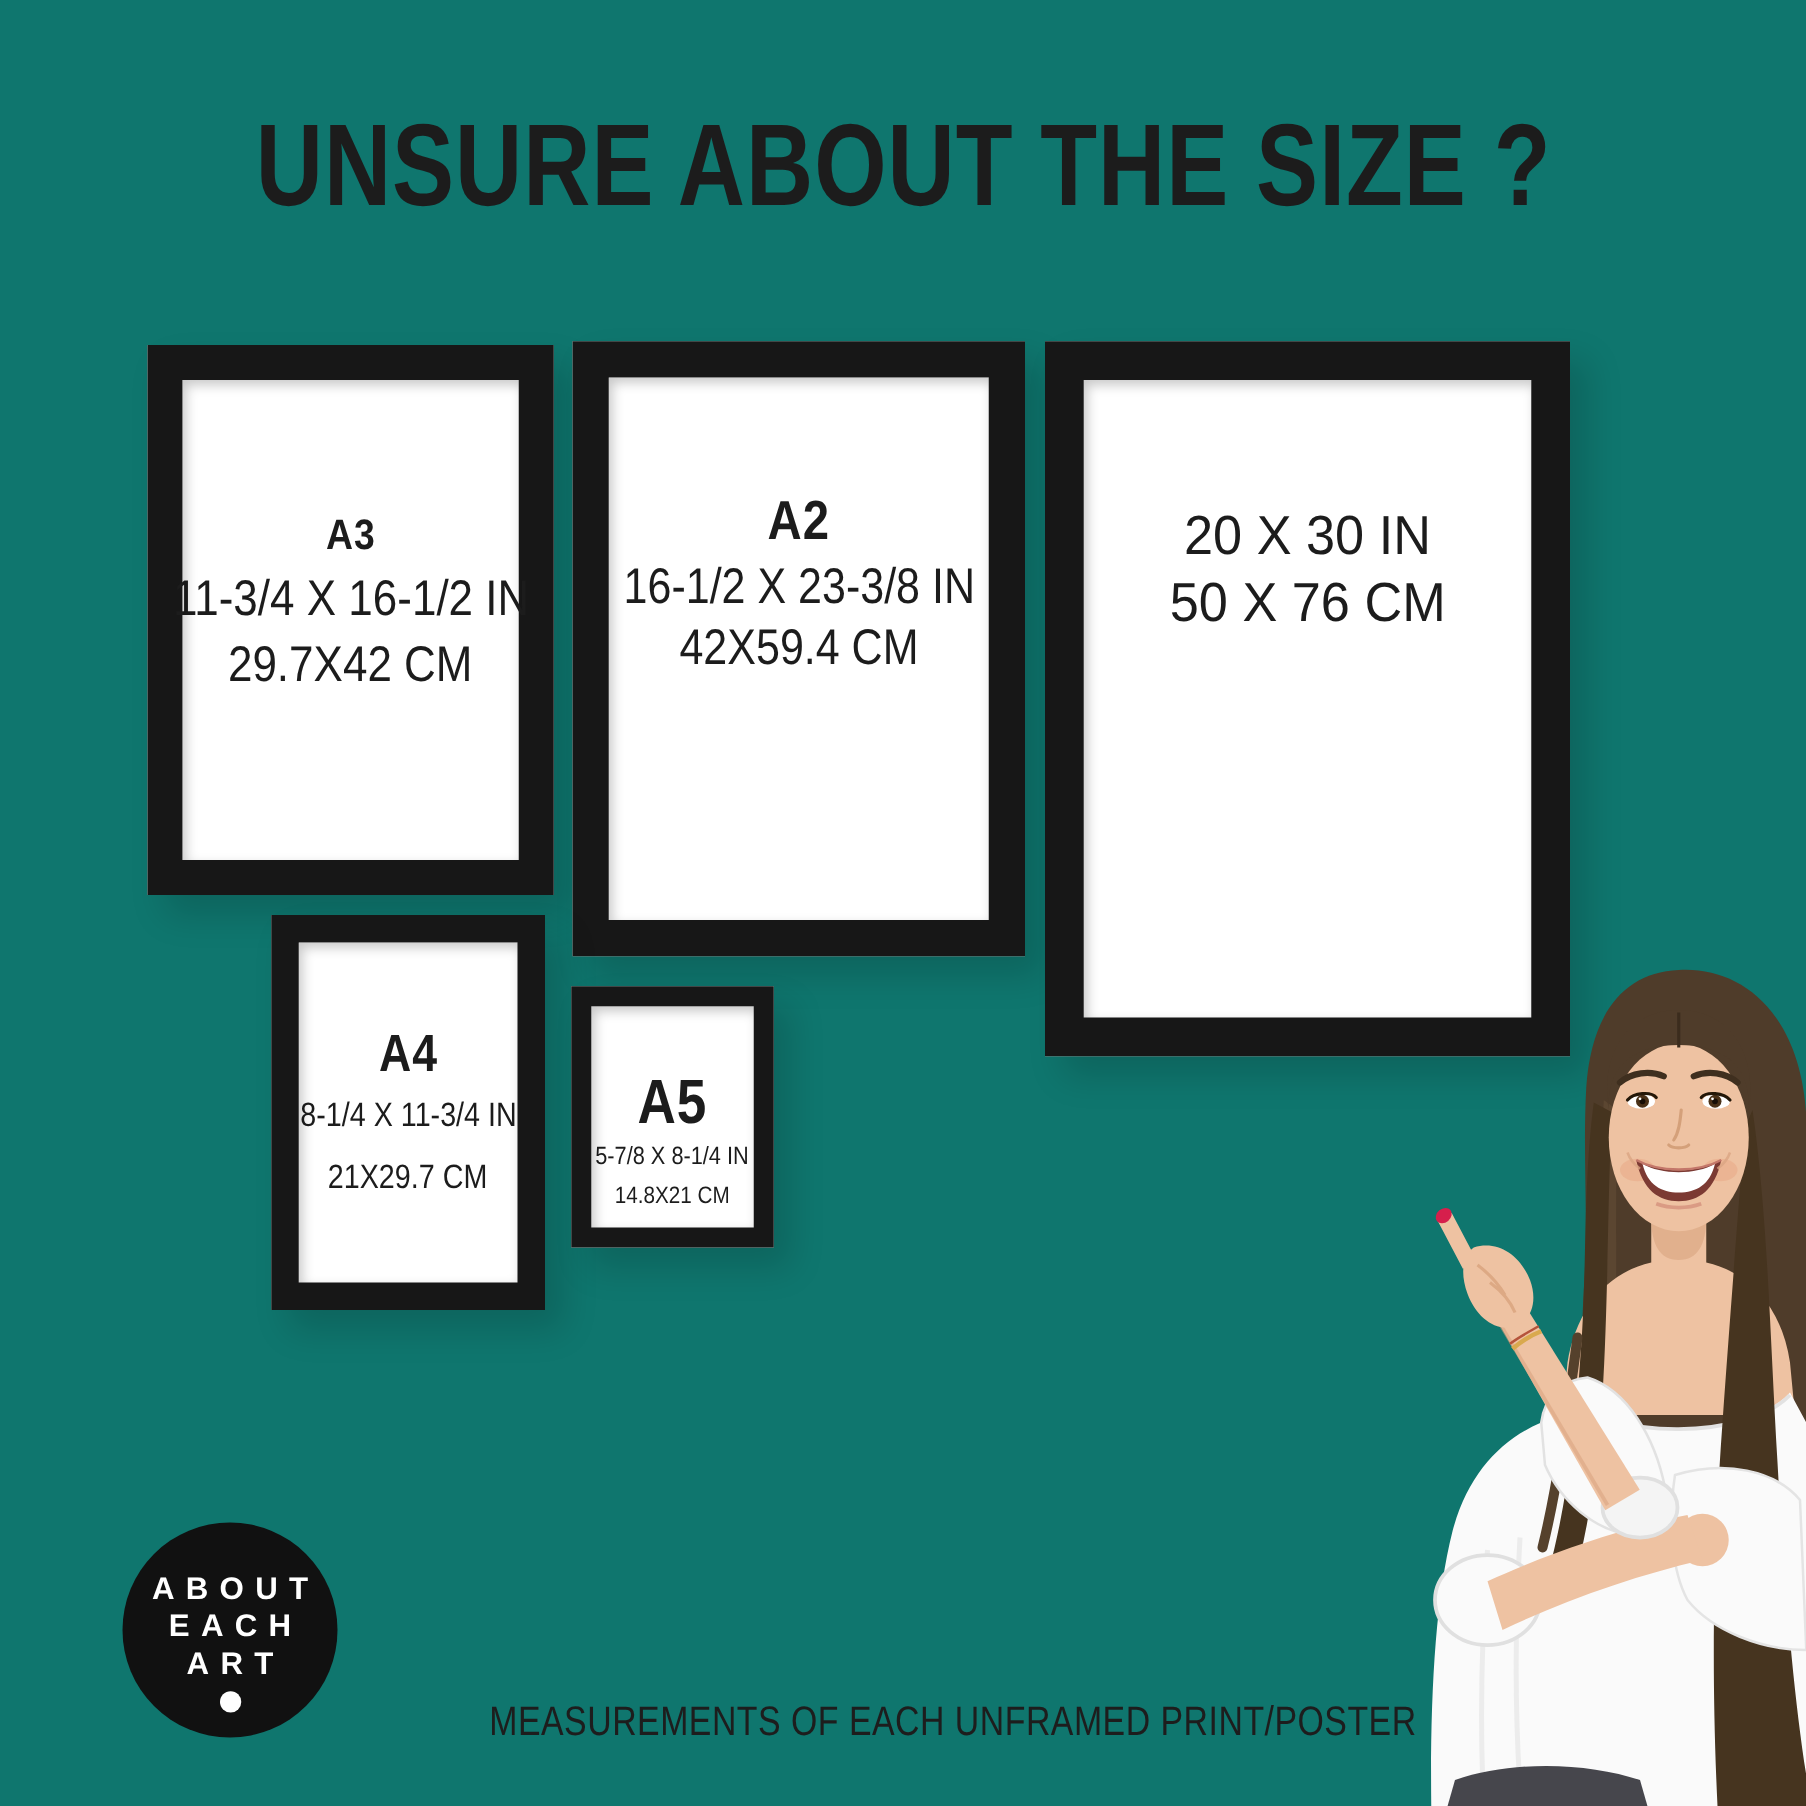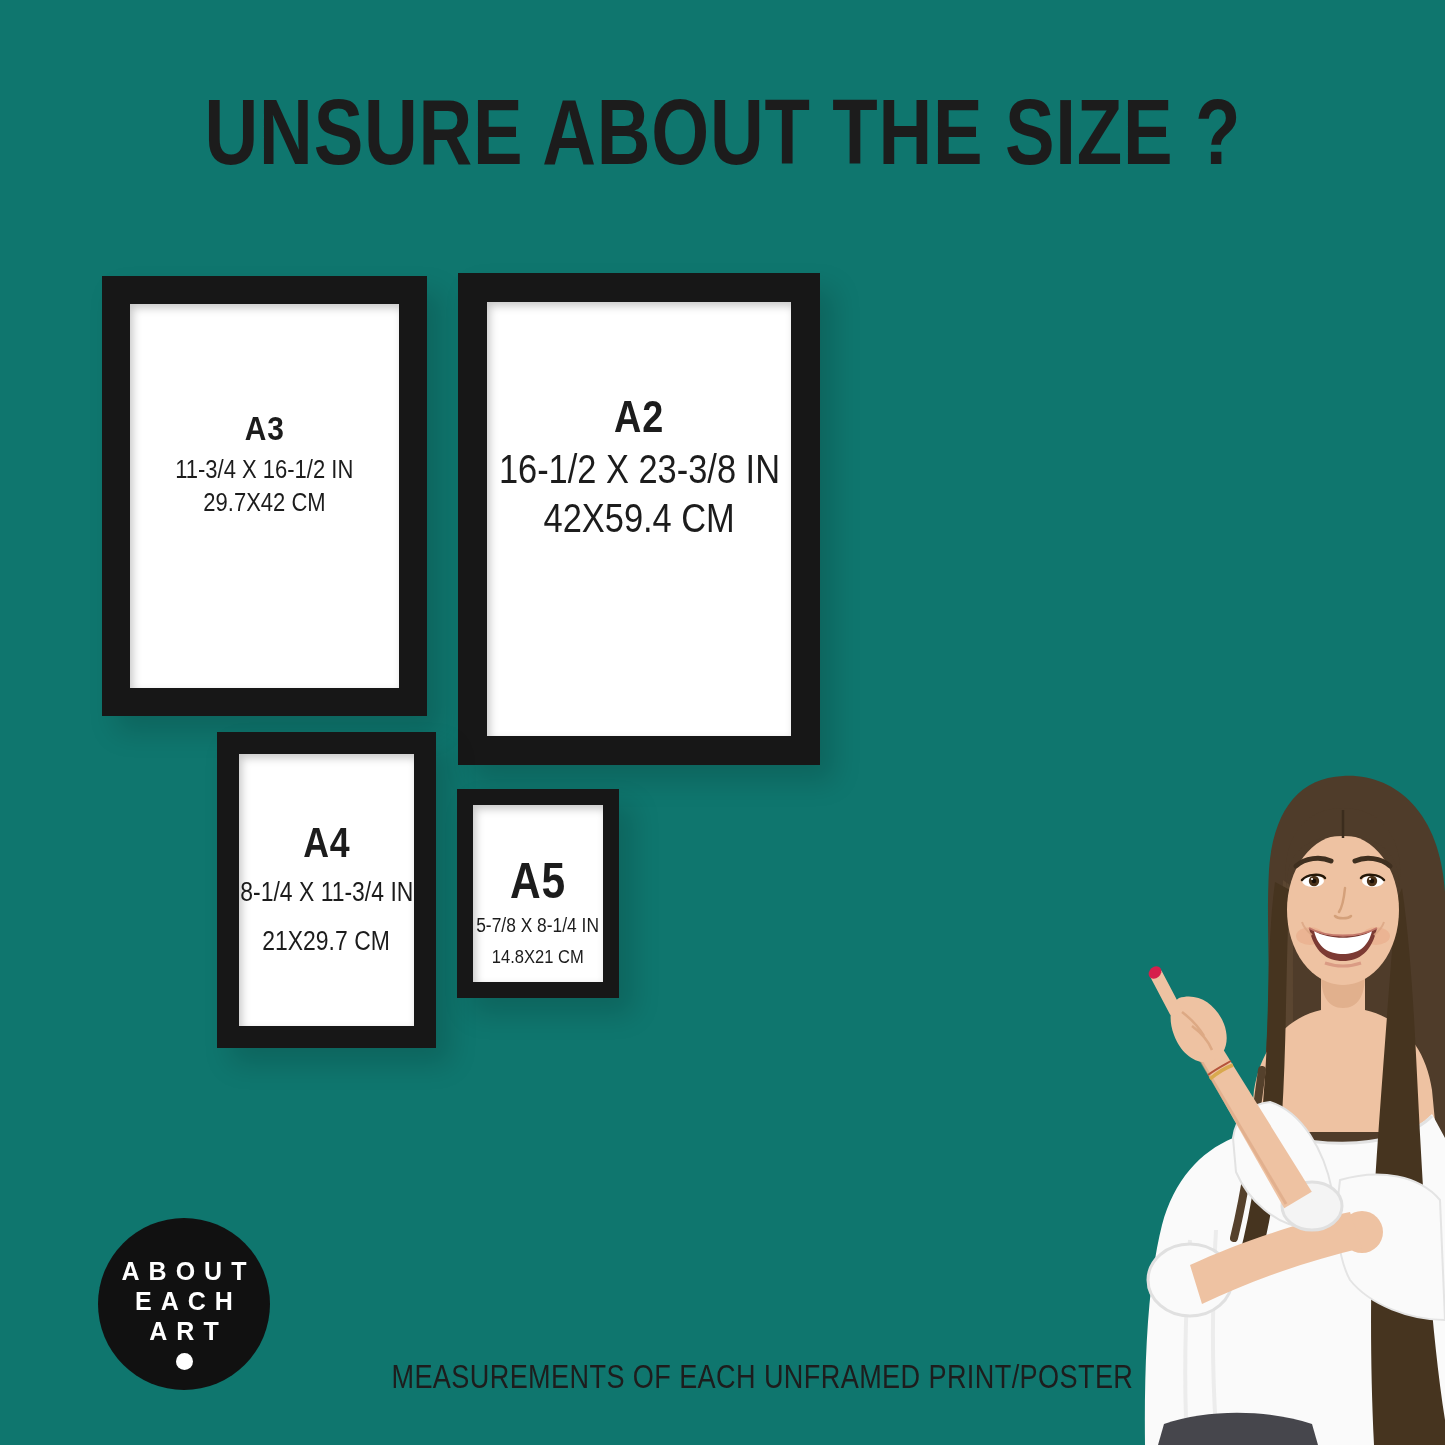--- a/index.html
+++ b/index.html
@@ -21,23 +21,23 @@
     position:absolute;background:#ffffff;box-sizing:border-box;
     border-style:solid;border-color:var(--frame-color,#171717);
     box-shadow:14px 16px 26px rgba(0,0,0,.15);
     display:flex;flex-direction:column;align-items:center;text-align:center;
   }
   .frame::after{content:'';position:absolute;inset:0;pointer-events:none;
     box-shadow:inset 3px 4px 9px rgba(0,0,0,.22);}
   .frame-label{font-weight:700;letter-spacing:1px;line-height:1.1;}
   .frame-line{line-height:1.3;}
 
-  #frame-a3{left:102px;top:276px;width:325px;height:440px;border-width:28px;padding-top:106px;}
+  #frame-a3{left:118px;top:276px;width:325px;height:440px;border-width:28px;padding-top:106px;}
   #frame-a3 .frame-label{font-size:34px;margin-bottom:6px;}
-  #frame-a3 .frame-line{font-size:25px;line-height:1.32;}
+  #frame-a3 .frame-line{font-size:40px;line-height:1.32;}
   #frame-a3 .scx{transform:scaleX(.88);}
 
   #frame-a2{left:458px;top:273px;width:362px;height:492px;border-width:29px;padding-top:91px;}
   #frame-a2 .frame-label{font-size:44px;margin-bottom:4px;}
   #frame-a2 .frame-line{font-size:40px;line-height:1.22;}
   #frame-a2 .scx{transform:scaleX(.86);}
 
   #frame-20x30{left:836px;top:273px;width:420px;height:572px;border-width:31px;padding-top:98px;}
   #frame-20x30 .frame-line{font-size:44px;line-height:1.22;}
   #frame-20x30 .scx{transform:scaleX(.95);}
@@ -104,20 +104,28 @@
       <span class="scx">A2</span>
     </div>
     <div class="frame-line in">
       <span class="scx">16-1/2 X 23-3/8 IN</span>
     </div>
     <div class="frame-line cm">
       <span class="scx">42X59.4 CM</span>
     </div>
   </div>
 
+  <div class="frame" id="frame-20x30">
+    <div class="frame-line in">
+      <span class="scx">20 X 30 IN</span>
+    </div>
+    <div class="frame-line cm">
+      <span class="scx">50 X 76 CM</span>
+    </div>
+  </div>
 
   <div class="frame" id="frame-a4">
     <div class="frame-label">
       <span class="scx">A4</span>
     </div>
     <div class="frame-line in">
       <span class="scx">8-1/4 X 11-3/4 IN</span>
     </div>
     <div class="frame-line cm">
       <span class="scx">21X29.7 CM</span>

